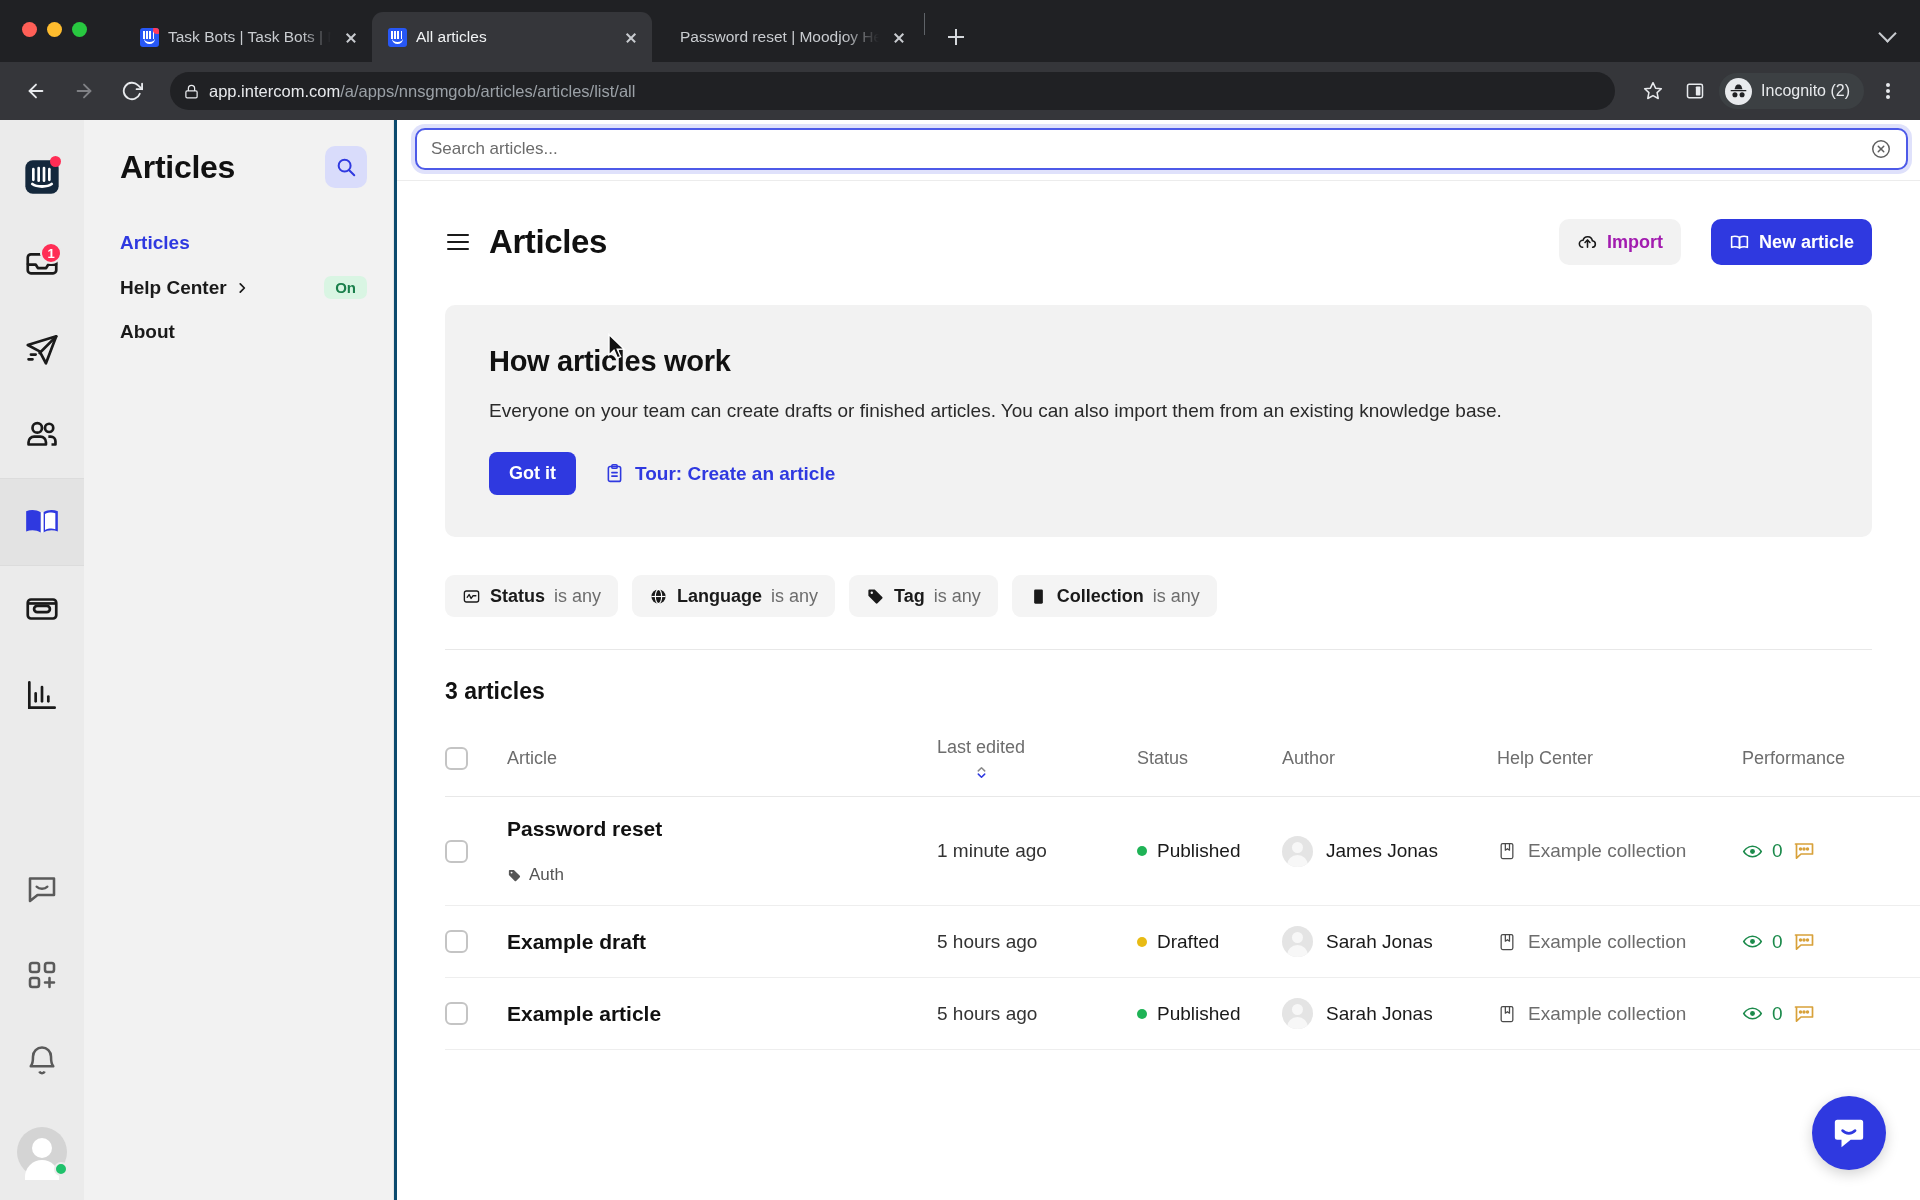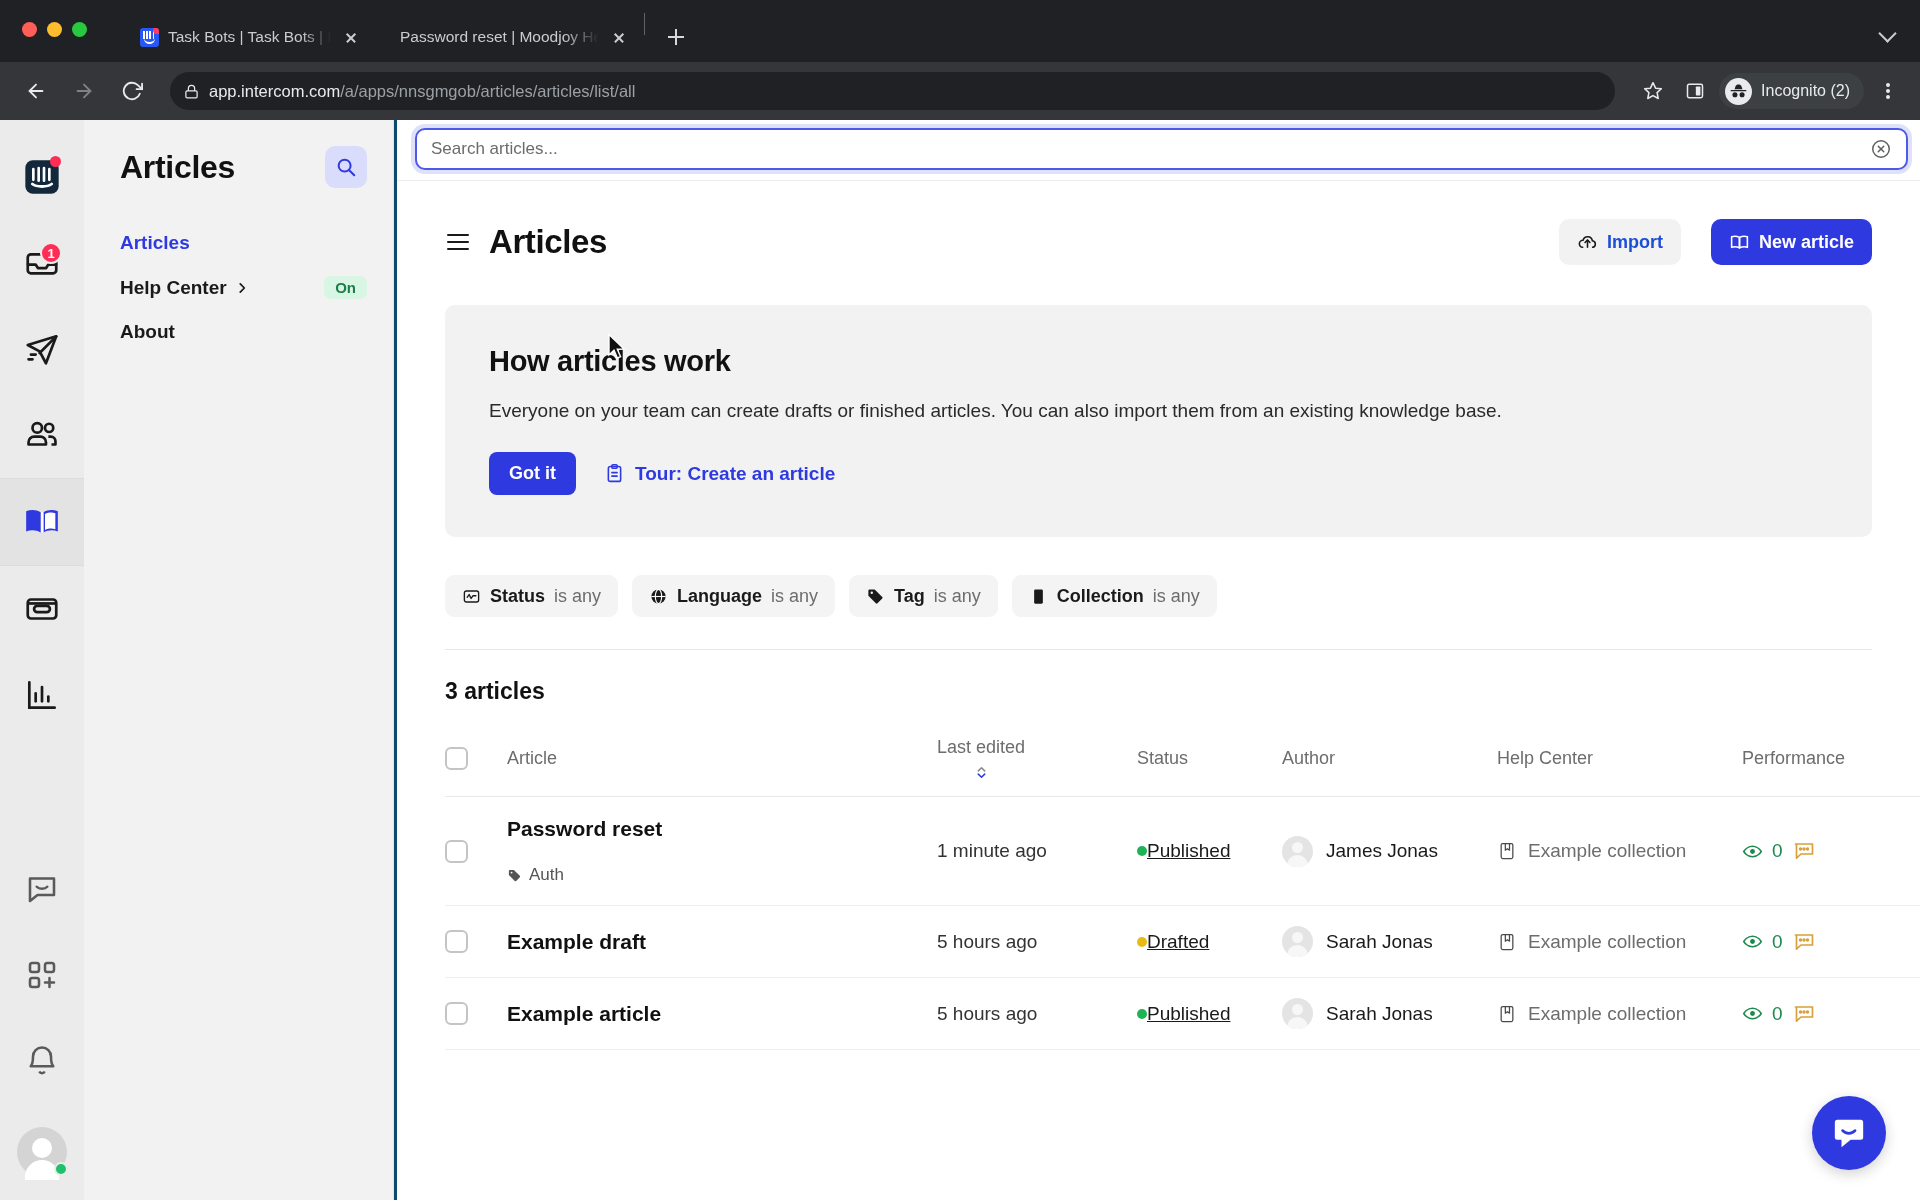--- a/index.html
+++ b/index.html
@@ -194,21 +194,21 @@
   .hamburger i:nth-child(1){ top:5px; width:22px }
   .hamburger i:nth-child(2){ top:12px; width:22px }
   .hamburger i:nth-child(3){ top:19px; width:22px }
   .page-title { font-size: 33px; font-weight: 700; color:#111; letter-spacing:-.4px; }
   .header-spacer { flex:1; }
   .btn {
     height: 46px; border-radius: 10px; display:flex; align-items:center; gap: 9px;
     padding: 0 18px; font-size: 18px; font-weight: 600; border:none; cursor:pointer;
     font-family: "Liberation Sans", sans-serif;
   }
-  .btn-secondary { background:#f2f2f2; color:#1d4ed8; }
+  .btn-secondary { background:#f2f2f2; color:#a21caf; }
   .btn-primary { background:#2f39e0; color:#fff; margin-left: 12px; }
 
   .banner {
     margin: 40px 48px 0 48px; background:#f2f2f2; border-radius: 10px;
     padding: 40px 44px 42px 44px;
   }
   .banner-title { font-size: 29px; font-weight:700; color:#111; margin-bottom: 22px; letter-spacing:-.3px; }
   .banner-text { font-size: 19px; color:#2a2a2a; margin-bottom: 30px; }
   .banner-actions { display:flex; align-items:center; gap: 28px; }
   .got-it {
@@ -247,21 +247,21 @@
   .col-author { width: 215px; }
   .col-hc { width: 245px; }
   .col-perf { width: 200px; }
   .cbx {
     width: 23px; height: 23px; border: 2px solid #c4c4c4; border-radius: 6px; background:#fff;
     display:block;
   }
   .art-title { font-size: 21px; font-weight: 700; color:#111; }
   .art-tag { display:flex; align-items:center; gap: 7px; margin-top: 24px; font-size: 17px; color:#555; }
   .cell-muted { font-size: 19px; color:#333; }
-  .status { display:flex; align-items:center; font-size: 19px; color:#1a1a1a;text-decoration:underline; }
+  .status { display:flex; align-items:center; gap: 10px; font-size: 19px; color:#1a1a1a; }
   .status-dot { width: 10px; height: 10px; border-radius: 50%; flex:none; }
   .author { display:flex; align-items:center; gap: 13px; font-size: 19px; color:#1a1a1a; }
   .avatar-sm {
     width: 31px; height: 31px; border-radius: 50%; background:#e4e4e4; position:relative;
     overflow:hidden; flex:none;
   }
   .avatar-sm .h { position:absolute; left:10px; top:6px; width:11px; height:11px; border-radius:50%; background:#f7f7f7; }
   .avatar-sm .b { position:absolute; left:5px; top:19px; width:21px; height:14px; border-radius:11px 11px 0 0; background:#f7f7f7; }
   .hc-cell { display:flex; align-items:center; gap: 11px; font-size: 19px; color:#6d6d6d; }
   .perf-cell { display:flex; align-items:center; gap: 9px; }
@@ -289,20 +289,25 @@
 
     <div class="tabs">
       <div class="tab" style="width:248px;">
         <span class="tab-fav">
             <span class="tab-badge"></span>
           </span>
         <span class="tab-title">Task Bots | Task Bots | Moodjoy</span>
         <span class="tab-close"></span>
       </div>
 
+      <div class="tab active" style="width:280px;">
+        <span class="tab-fav"></span>
+        <span class="tab-title">All articles</span>
+        <span class="tab-close"></span>
+      </div>
 
       <div class="tab" style="width:268px;padding-left:28px;">
         <span class="tab-title">Password reset | Moodjoy Help</span>
         <span class="tab-close"></span>
       </div>
 
       <div class="tab-sep"></div>
       <div class="newtab"></div>
     </div>
 

